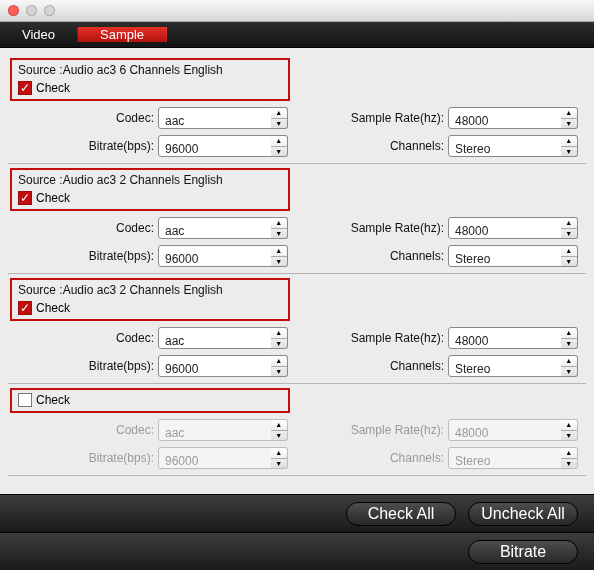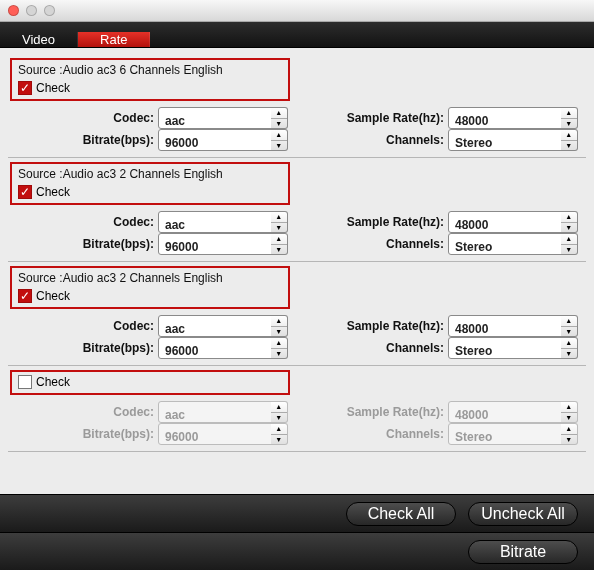--- a/index.html
+++ b/index.html
@@ -35,21 +35,21 @@
   .tl-min  { background:#d5d5d5; }
   .tl-zoom { background:#d5d5d5; }
   .title {
     position:absolute;left:0;right:0;text-align:center;
     font-size:13px;color:#222;pointer-events:none;
   }
   .tabbar {
     height:26px;
     background: linear-gradient(#2d2d2d,#121212);
     display:flex;
-    align-items:flex-end;
+    align-items:center;
     border-bottom:1px solid #000;
   }
   .tab {
     padding:0 22px;
     color:#fff;
     font-size:13px;
     display:flex;align-items:center;
     border-right:1px solid rgba(255,255,255,0.1);
     cursor:pointer;
   }
@@ -79,23 +79,23 @@
   .check-row { display:flex;align-items:center;gap:4px; }
   .cb {
     width:14px;height:14px;border:1px solid #777;background:#fff;
     display:flex;align-items:center;justify-content:center;font-size:12px;color:#c20e0e;
     cursor:pointer;
   }
   .cb.checked { background:#c20e0e;border-color:#a10a0a;color:#fff; }
   .fields {
     display:grid;
     grid-template-columns: 150px 130px 30px 130px 130px 20px;
+    row-gap:6px;
     align-items:center;
     padding:0 4px 0 0;
-    font-weight:bold;
   }
   .lbl { text-align:right;font-size:12px;color:#111;padding-right:4px; }
   .combo-wrap { display:flex;align-items:center; }
   .combo {
     height:22px;width:120px;
     border:1px solid #8a8a8a;border-radius:3px;
     background:#fff;display:flex;align-items:flex-end;
     padding:0 6px;font-size:12px;color:#222;
     justify-content:space-between;
   }
@@ -131,21 +131,21 @@
   <div class="titlebar">
     <div class="traffic-lights">
       <div class="tl tl-close"></div>
       <div class="tl tl-min"></div>
       <div class="tl tl-zoom"></div>
     </div>
   </div>
 
   <div class="tabbar">
     <div class="tab">Video</div>
-    <div class="tab active">Rate</div>
+    <div class="tab active">Sample</div>
   </div>
 
   <div class="content" id="content">
   <div class="track ">
     <div class="source-box">
       <div class="source-line">Source :Audio  ac3  6 Channels  English</div>
       <div class="check-row">
         <div class="cb checked">✓</div>
         <span>Check</span>
       </div>

